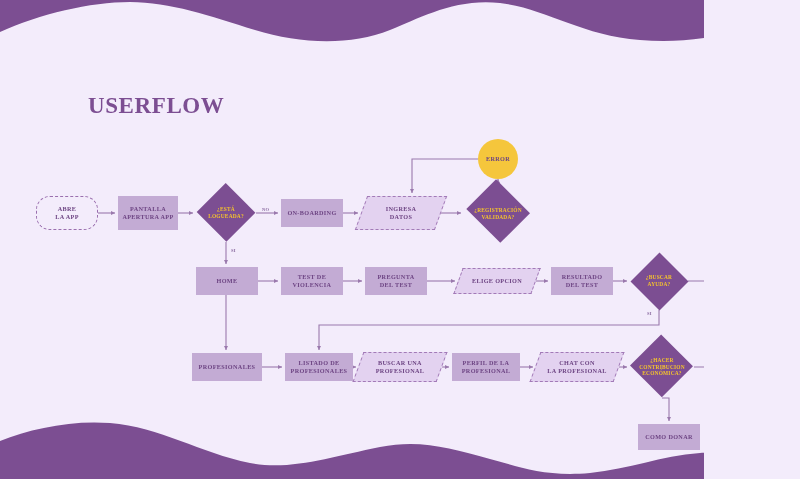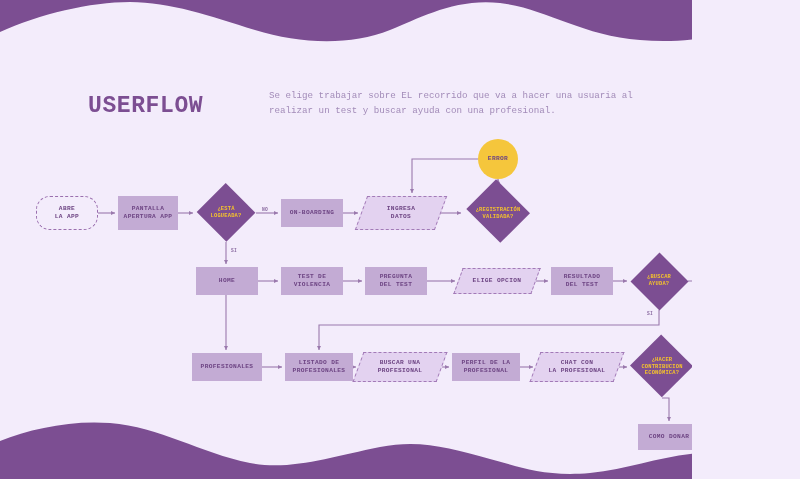--- a/index.html
+++ b/index.html
@@ -6,21 +6,22 @@
     margin: 0;
     padding: 0;
     background: #f3ecfb;
   }
   #canvas {
     position: relative;
     width: 692px;
     height: 479px;
     background: #f3ecfb;
     overflow: hidden;
-    font-family: Liberation Mono, monospace;
+    font-family: Liberation Serif, serif;
+    padding-left: 12px;
   }
   .wave {
     position: absolute;
     left: 0;
     width: 800px;
     pointer-events: none;
   }
   #wave-top { top: 0; }
   #wave-bottom { bottom: 0; }
 
@@ -130,21 +131,20 @@
 
   <svg class="wave" id="wave-top" height="60" viewBox="0 0 800 60" preserveAspectRatio="none">
     <path d="M0,0 L800,0 L800,6 C740,36 690,44 640,40 C580,35 545,8 500,3 C455,-2 420,18 390,30 C350,46 300,44 255,30 C210,16 170,2 130,2 C90,2 40,14 0,32 Z" fill="#7c4e92"></path>
   </svg>
 
   <svg class="wave" id="wave-bottom" height="68" viewBox="0 0 800 68" preserveAspectRatio="none">
     <path d="M0,68 L800,68 L800,58 C760,46 730,40 700,42 C660,45 630,58 590,62 C545,66 520,56 490,48 C450,37 420,28 380,36 C330,46 290,60 250,52 C200,42 160,16 110,12 C70,9 30,18 0,30 Z" fill="#7c4e92"></path>
   </svg>
 
   <div id="header-title">USERFLOW</div>
-  <div id="header-desc">Se elige trabajar sobre EL recorrido que va a hacer una usuaria al realizar un test  y buscar ayuda con una profesional.</div>
 
   <svg id="flow-svg" viewBox="0 0 800 479">
     <defs>
       <marker id="arrow" viewBox="0 0 8 8" refX="6" refY="4" markerWidth="5" markerHeight="5" orient="auto-start-reverse">
         <path d="M0,1 L6,4 L0,7 z" fill="#9a79ad"></path>
       </marker>
     </defs>
     <g fill="none" stroke="#9a79ad" stroke-width="1.1" marker-end="url(#arrow)">
 
       <path d="M98,213 L115,213"></path>

